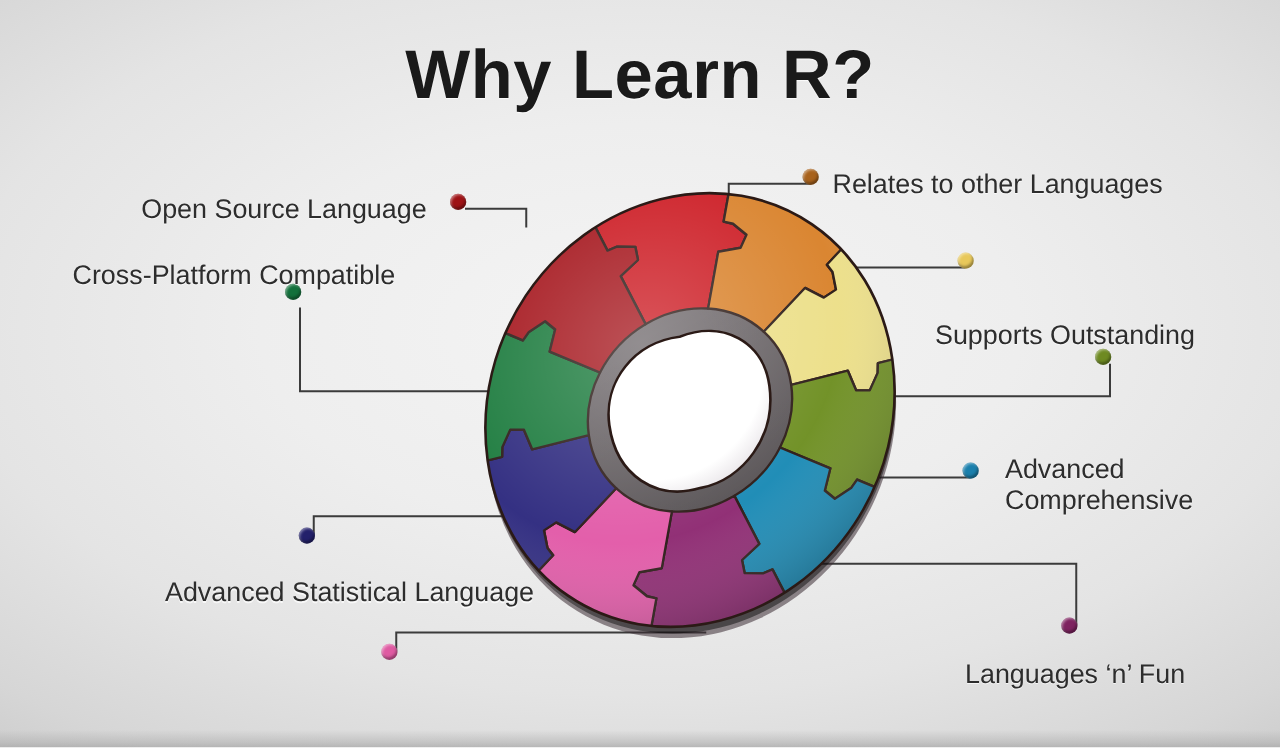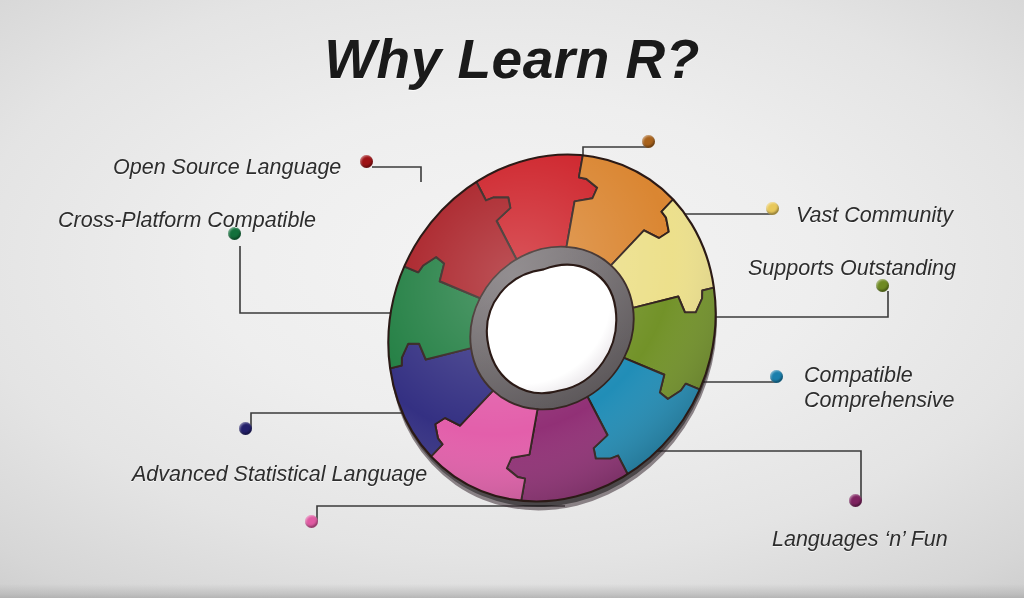--- a/index.html
+++ b/index.html
@@ -9,21 +9,20 @@
     background: #ffffff;
   }
   #stage {
     position: relative;
     width: 1024px;
     height: 598px;
     overflow: hidden;
     font-family: "Liberation Sans", "DejaVu Sans", sans-serif;
     background:
       radial-gradient(ellipse 78% 72% at 50% 44%, #f4f4f4 0%, #eeeeee 38%, #e4e4e4 68%, #d6d6d6 92%, #cfcfcf 100%);
-    font-style: italic;
   }
   #stage::after {
     content: "";
     position: absolute;
     left: 0; right: 0; bottom: 0;
     height: 14px;
     background: linear-gradient(to bottom, rgba(190,190,190,0) 0%, rgba(176,176,176,0.55) 70%, rgba(168,168,168,0.75) 100%);
     pointer-events: none;
   }
 
@@ -162,22 +161,22 @@
   </div>
 
 <div class="dot" style="left: 359.5px; top: 154.5px; background: rgb(158, 18, 21);"></div>
     <div class="label left" style="left: 113px; top: 155px;">Open Source Language</div>
     <div class="dot" style="left: 227.5px; top: 226.5px; background: rgb(18, 112, 59);"></div>
     <div class="label left" style="left: 58px; top: 208px;">Cross-Platform Compatible</div>
     <div class="dot" style="left: 238.5px; top: 421.5px; background: rgb(35, 32, 107);"></div>
     <div class="label left" style="left: 96px; top: 462px; margin-left: 36px;">Advanced Statistical Language</div>
     <div class="dot" style="left: 304.5px; top: 514.5px; background: rgb(223, 90, 162);"></div>
     <div class="dot" style="left: 641.5px; top: 134.5px; background: rgb(168, 98, 28);"></div>
+    <div class="label right" style="left: 666px; top: 135px;">Relates to other Languages</div>
     <div class="dot" style="left: 765.5px; top: 201.5px; background: rgb(232, 200, 90);"></div>
-    <div class="label right" style="left: 796px; top: 203px;">Vast Community</div>
     <div class="dot" style="left: 875.5px; top: 278.5px; background: rgb(110, 138, 34);"></div>
     <div class="label right" style="left: 748px; top: 256px;">Supports Outstanding</div>
     <div class="dot" style="left: 769.5px; top: 369.5px; background: rgb(26, 127, 172);"></div>
-    <div class="label right" style="left: 804px; top: 363px;">Compatible
+    <div class="label right" style="left: 804px; top: 363px;">Advanced
 Comprehensive</div>
     <div class="dot" style="left: 848.5px; top: 493.5px; background: rgb(126, 35, 96);"></div>
     <div class="label right" style="left: 772px; top: 527px;">Languages ‘n’ Fun</div>
   </div>
 
 </body></html>

